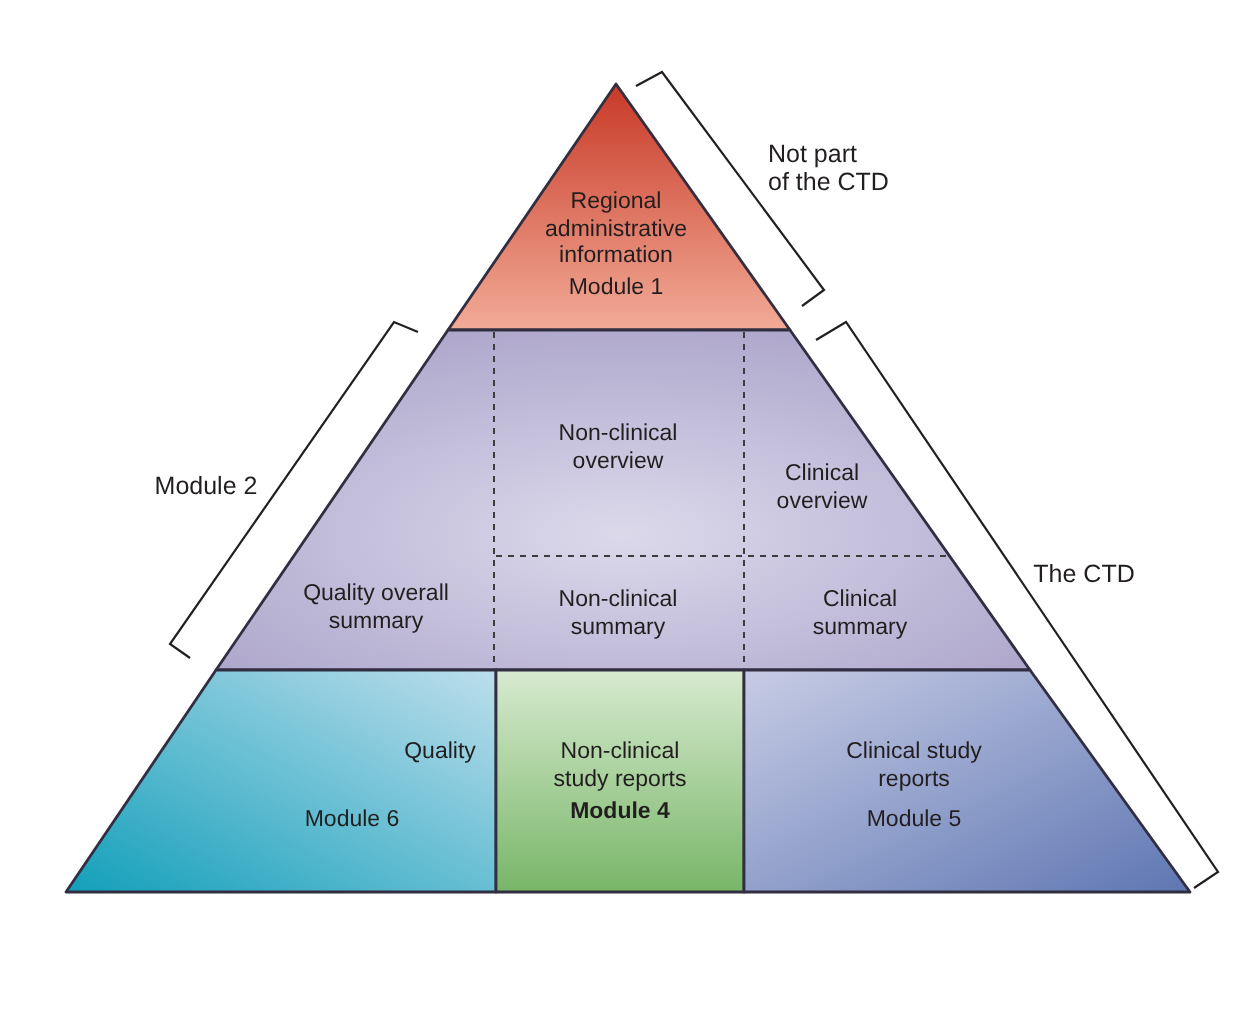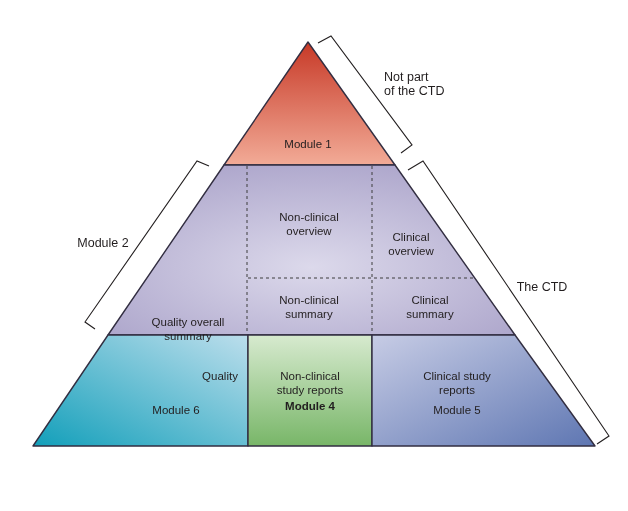--- a/index.html
+++ b/index.html
@@ -25,21 +25,21 @@
     white-space:pre-line;
     color:#221e1f;
     font-size:12.5px;
     line-height:14px;
   }
   .outlbl.center { transform:translateX(-50%); text-align:center; }
   #m1-text  { left:308px; top:95px;  }
   #m1-mod   { left:308px; top:138px; }
   #nc-ov    { left:309px; top:211px; }
   #c-ov     { left:411px; top:231px; }
-  #qos      { left:188px; top:291px;margin-top:25px; }
+  #qos      { left:188px; top:291px; }
   #nc-sum   { left:309px; top:294px; }
   #c-sum    { left:430px; top:294px; }
   #m3-lab   { left:176px; top:370px;margin-left:44px; }
   #m3-mod   { left:176px; top:404px; }
   #m4-lab   { left:310px; top:370px; }
   #m4-mod   { left:310px; top:400px;font-weight:bold; }
   #m5-lab   { left:457px; top:370px; }
   #m5-mod   { left:457px; top:404px; }
   #not-part { left:384px; top:70px;  }
   #mod2-lab { left:103px; top:236px; }
@@ -97,20 +97,23 @@
       <line x1="248" y1="278" x2="474" y2="278"></line>
     </g>
 
     <g stroke-width="1.1" fill="none" stroke-linejoin="miter" stroke="#231f20">
       <polyline points="209,166 197,161 85,322 95,329"></polyline>
       <polyline points="318,43 331,36 412,145 401,153"></polyline>
       <polyline points="408,170 423,161 609,436 597,444"></polyline>
     </g>
   </svg>
 
+  <div class="lbl" id="m1-text">Regional
+administrative
+information</div>
   <div class="lbl" id="m1-mod">Module 1</div>
 
   <div class="lbl" id="nc-ov">Non-clinical
 overview</div>
   <div class="lbl" id="c-ov">Clinical
 overview</div>
   <div class="lbl" id="qos">Quality overall
 summary</div>
   <div class="lbl" id="nc-sum">Non-clinical
 summary</div>

